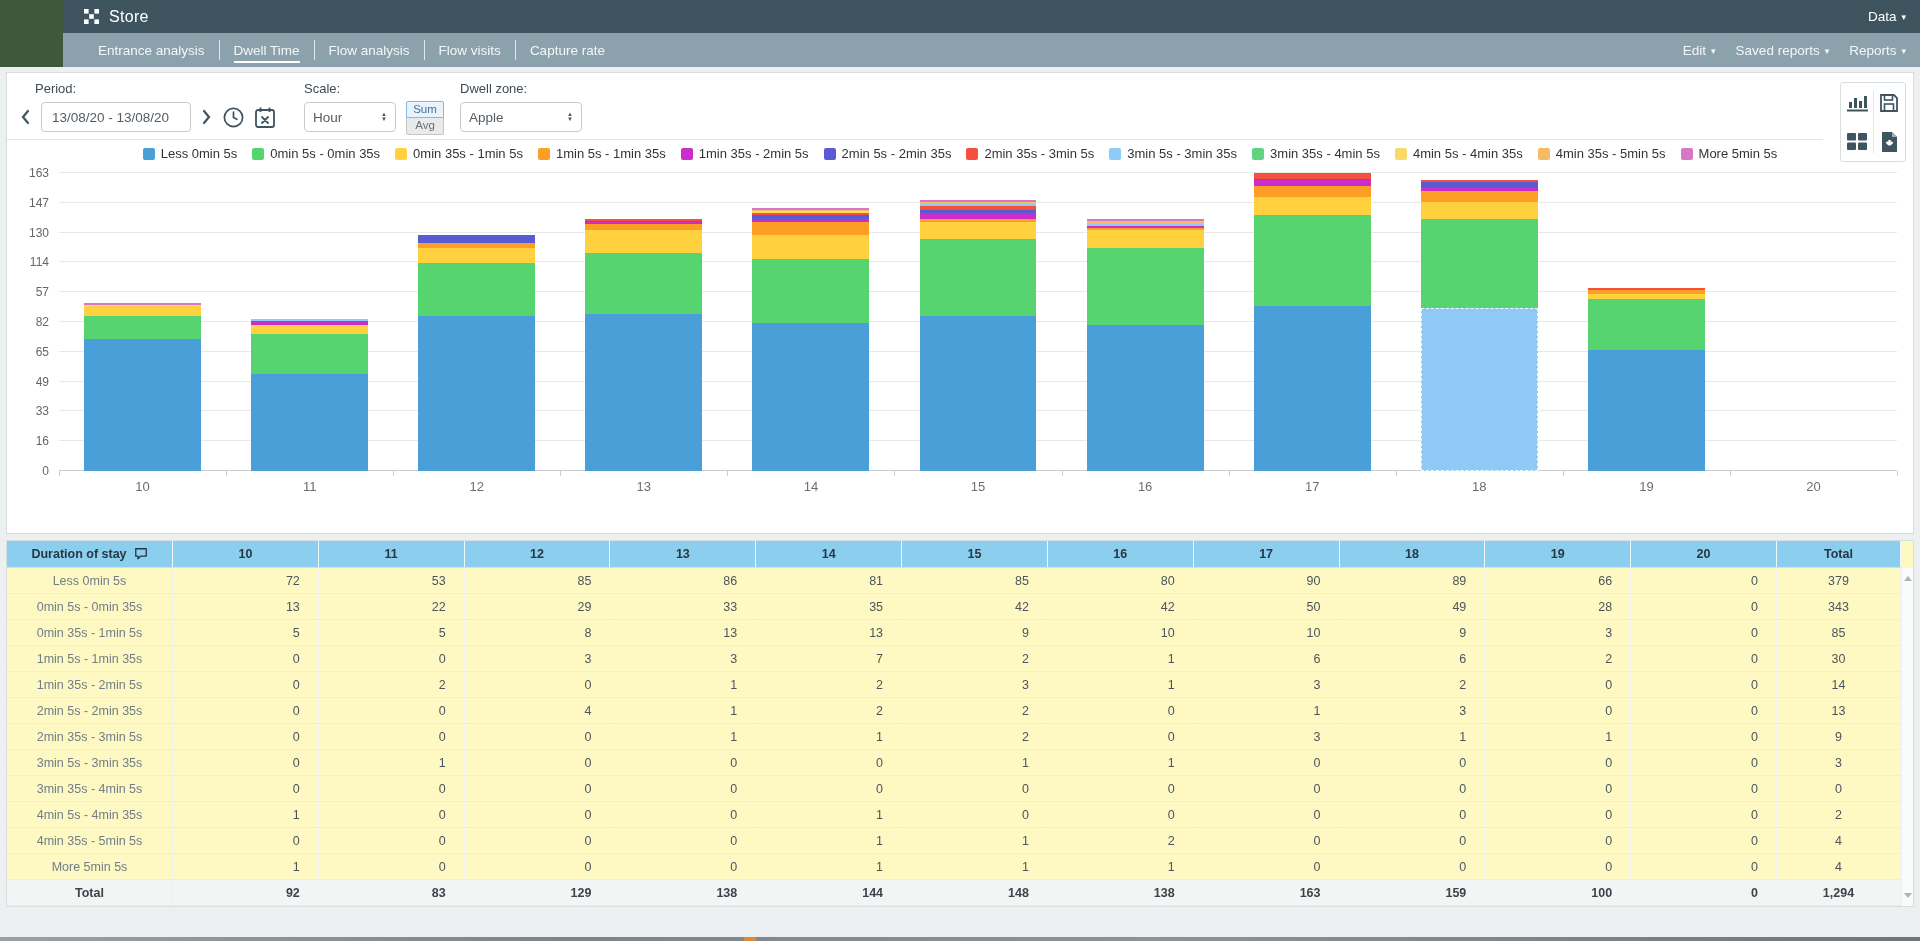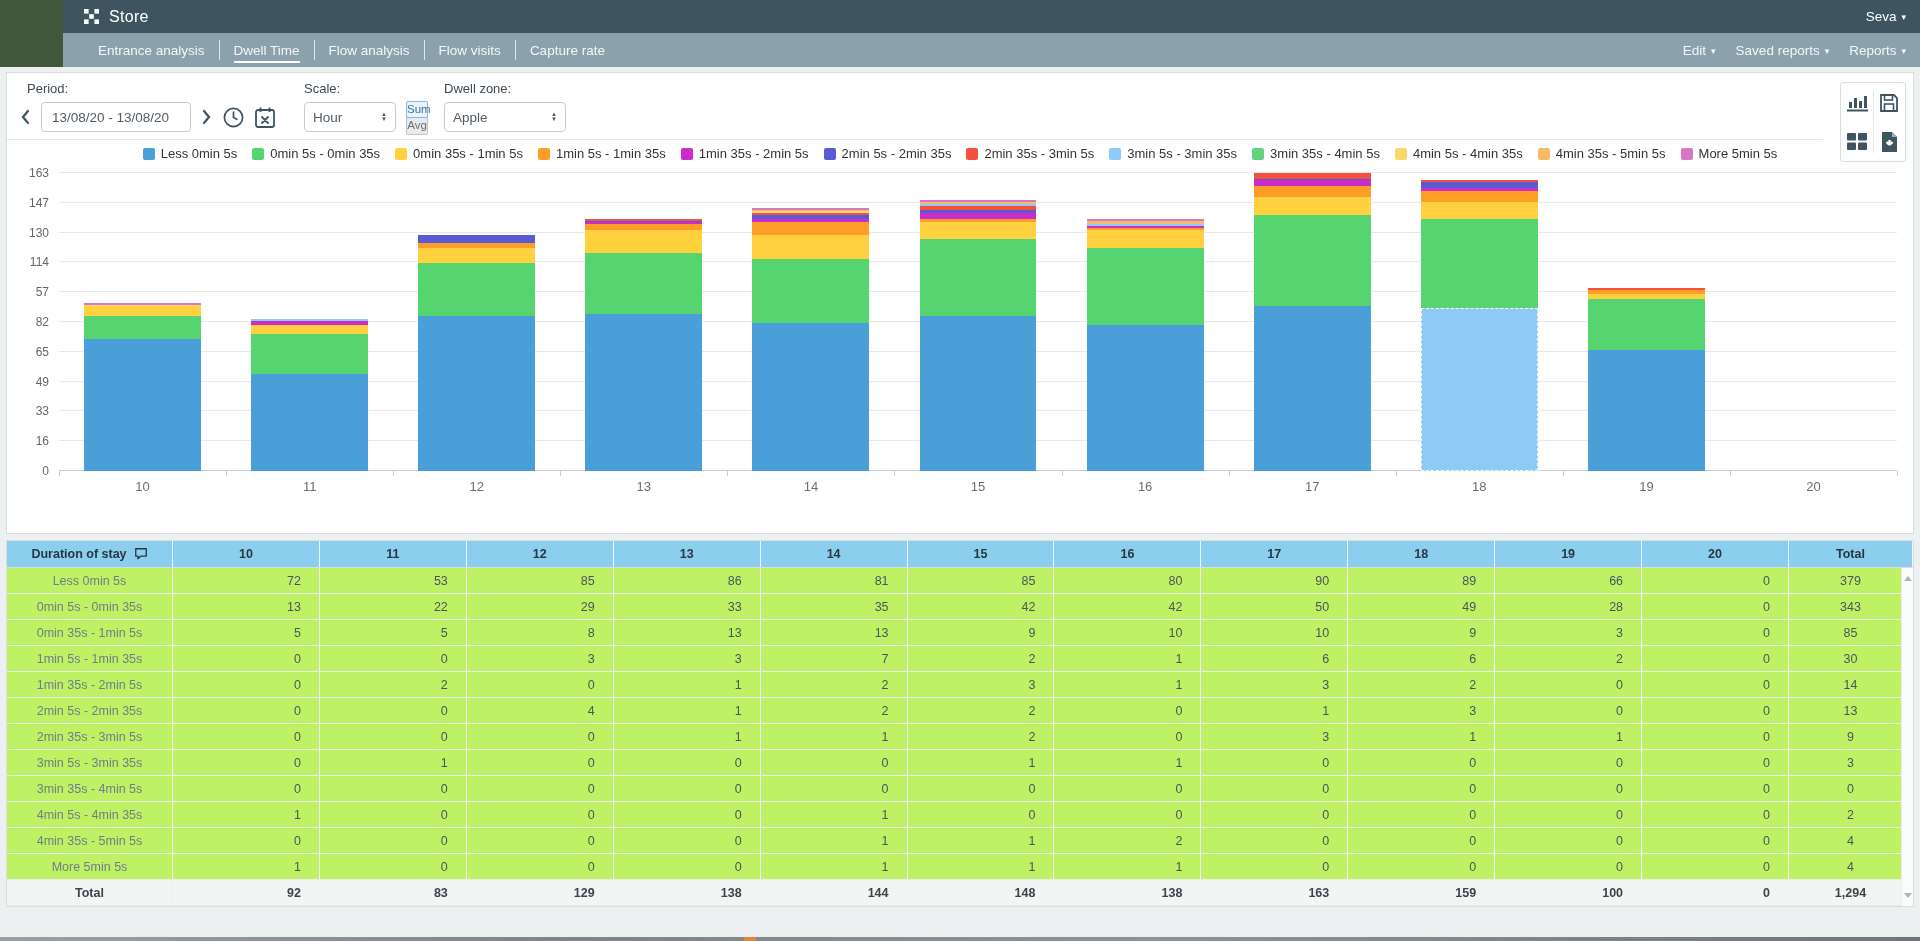--- a/index.html
+++ b/index.html
@@ -33,21 +33,21 @@
   .toolbar { display:flex; align-items:flex-start; padding:8px 0 6px 12px; height:66px; }
   .tgroup { display:flex; flex-direction:column; }
   .tlabel { font-size:13px; color:#3f4a52; margin-bottom:6px; }
   .controls { display:flex; align-items:center; gap:9px; }
   .chev-btn { background:none; border:none; cursor:pointer; padding:2px; display:flex; }
   .date-input { width:150px; height:30px; border:1px solid #c6cbd0; border-radius:4px; padding:0 10px; font-size:13.5px; color:#525c64; font-family:inherit; background:#fff; }
   .tool-icon-btn { background:none; border:none; cursor:pointer; padding:0; display:flex; }
   .select { height:30px; border:1px solid #c6cbd0; border-radius:4px; background:#fff; display:flex; align-items:center; justify-content:space-between; padding:0 8px; font-size:13.5px; color:#525c64; cursor:pointer; }
   .select .arrows { display:flex; flex-direction:column; font-size:6px; color:#4a545c; line-height:5px; margin-left:8px; }
   .sumavg { display:flex; flex-direction:column; margin:20px 16px 0 10px; }
-  .btn-mini { width:22px; height:17px; font-size:11.5px; font-family:inherit; cursor:pointer; line-height:1; }
+  .btn-mini { width:38px; height:17px; font-size:11.5px; font-family:inherit; cursor:pointer; line-height:1; }
   .btn-sum { background:#e8f3fc; border:1px solid #85b9e4; color:#44729b; border-radius:2px 2px 0 0; }
   .btn-avg { background:#e9eaeb; border:1px solid #c3c6c9; border-top:none; color:#697076; border-radius:0 0 2px 2px;text-align:center; }
 
   
   .actions-card { position:absolute; top:9px; right:7px; width:66px; height:80px; background:#fff; border:1px solid #d9dde0; border-radius:3px; display:grid; grid-template-columns:1fr 1fr; grid-template-rows:1fr 1fr; place-items:center; z-index:3; }
   .actions-card::before { content:""; position:absolute; top:8px; bottom:8px; left:50%; width:1px; background:#e3e6e8; }
   .icon-btn { background:none; border:none; cursor:pointer; padding:2px; display:flex; z-index:1; }
 
   .divider { border-top:1px solid #e4e7e9; margin-right:90px; }
   .status { text-align:center; font-size:13px; color:#99a1a8; padding:7px 0 5px; }
@@ -67,21 +67,21 @@
   .slots { position:absolute; inset:0; display:flex; }
   .slot { flex:1; position:relative; }
   .bar { position:absolute; bottom:0; left:15%; width:70%; display:flex; flex-direction:column-reverse; }
   .seg { width:100%; }
   .seg.hl { outline:1px dashed rgba(255,255,255,.9); outline-offset:-1px; }
   .x-labels { position:relative; display:flex; margin:0 16px 0 52px; height:28px; }
   .x-label { flex:1; text-align:center; padding-top:8px; font-size:13px; color:#6a6f75; }
   .x-tick { position:absolute; top:0; width:1px; height:5px; background:#c9ced3; }
 
   
-  .table-panel { position:relative; margin-top:6px; background:#bef264; border:1px solid #d9dde0; }
+  .table-panel { position:relative; margin-top:6px; background:#fef9c3; border:1px solid #d9dde0; padding-right:12px; }
   .trow { display:flex; height:26px; border-bottom:1px solid #ececec; font-size:12.5px; }
   .trow.thead { background:#8bceee; height:27px; border-bottom:1px solid #d9dde0; }
   .tc { display:flex; align-items:center; justify-content:center; }
   .corner { width:166px; gap:7px; color:#273743; font-weight:700; border-right:1px solid rgba(255,255,255,.85); }
   .hcell { flex:1; color:#273743; font-weight:700; border-right:1px solid rgba(255,255,255,.85); }
   .hcell.totalcol, .vcell.totalcol { flex:0 0 124px; }
   .lcell { width:166px; color:#717d88; border-right:1px solid #f1f1f1; }
   .vcell { flex:1; justify-content:flex-end; padding-right:18px; color:#4c555d; border-right:1px solid #f5f5f5; }
   .vcell.totalcol { justify-content:center; padding-right:0; }
   .trow.totalrow { background:#f3f4f4; font-weight:700; }
@@ -114,21 +114,21 @@
               <rect x="5.2" y="5.2" width="4.6" height="4.6"></rect>
               <rect x="0" y="10.4" width="4.6" height="4.6"></rect>
               <rect x="10.4" y="10.4" width="4.6" height="4.6"></rect>
             </g>
           </svg>
       </span>
       <span class="app-title">Store</span>
     </div>
     <div class="topbar-right">
       <button class="user-menu">
-        <span>Seva</span>
+        <span>Data</span>
         <span class="caret">▾</span>
       </button>
     </div>
   </header>
 
   <nav class="navbar">
     <div class="tabs" id="tabs">
         <button class="tab"><span>Entrance analysis</span></button>
         <span class="tab-sep"></span>
         <button class="tab active"><span>Dwell Time</span></button>
@@ -154,21 +154,21 @@
         </button>
       </div>
   </nav>
 
   <div class="content">
 
     <section class="main-panel">
 
       <div class="toolbar">
         <div class="tgroup">
-          <span class="tlabel" style="margin-left:8px">Period:</span>
+          <span class="tlabel" style="margin-left:16px">Period:</span>
           <div class="controls">
             <button class="chev-btn">
               <svg width="9" height="16" viewBox="0 0 9 16">
                   <polyline points="7,2 2,8 7,14" fill="none" stroke="#3e5560" stroke-width="2.2" stroke-linecap="round"></polyline>
                 </svg>
             </button>
             <input class="date-input" value="13/08/20 - 13/08/20" style="">
             <button class="chev-btn">
               <svg width="9" height="16" viewBox="0 0 9 16">
                   <polyline points="2,2 7,8 2,14" fill="none" stroke="#3e5560" stroke-width="2.2" stroke-linecap="round"></polyline>

